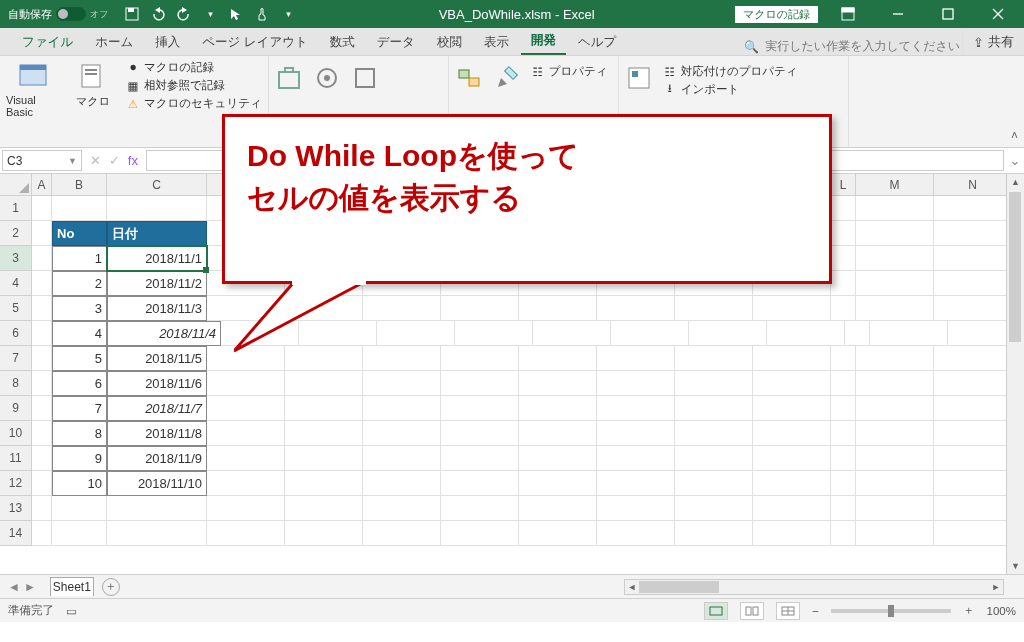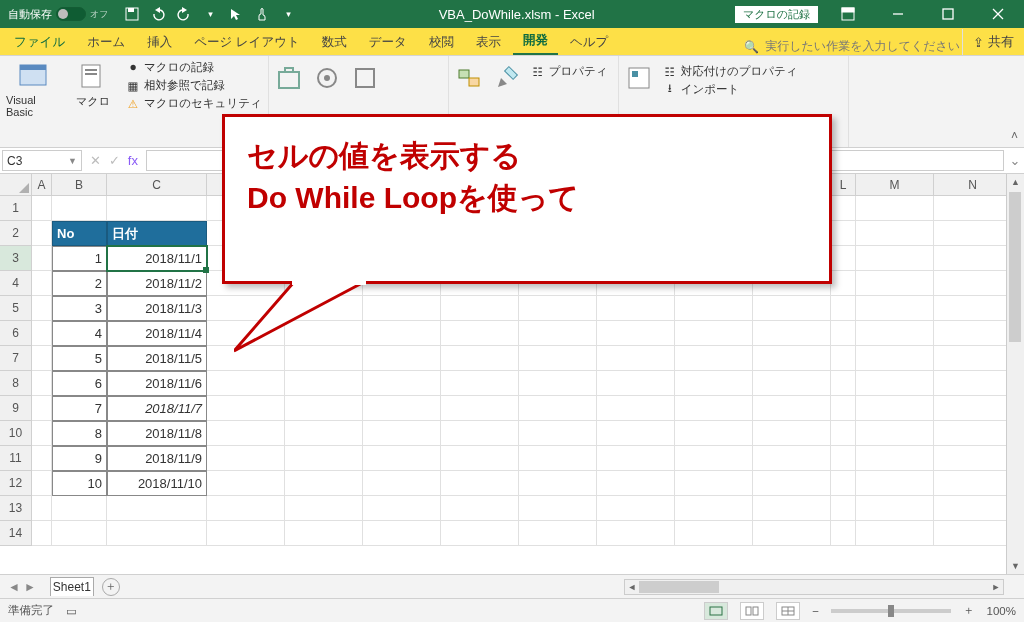--- a/index.html
+++ b/index.html
@@ -10,21 +10,21 @@
   .autosave .toggle { width:30px; height:14px; border:1px solid #135c34; border-radius:7px; background:#0f5c33; position:relative;}
   .autosave .toggle::after{content:"";width:10px;height:10px;border-radius:50%;background:#bdbdbd;position:absolute;left:1px;top:1px;}
   .qat { display:flex; gap:10px; padding:0 8px; }
   .qat .ic{ width:16px; height:16px; display:flex;align-items:center;justify-content:center;}
   .title-center { flex:1; text-align:center; font-size:13px; }
   .title-right { display:flex; align-items:center; gap:10px; padding:0 6px;}
   .signin { background:#fff; color:#217346; font-size:11px; padding:1px 8px; }
   .winbtn { width:40px; height:28px; display:flex; align-items:center; justify-content:center; font-size:14px;}
   .winbtn svg{stroke:#fff;}
   
-  .tabs { height:28px; background:#fde047; display:flex; align-items:flex-end; border-bottom:1px solid #d4d4d4; padding-left:4px; gap:2px;}
+  .tabs { height:28px; background:#e5e5e5; display:flex; align-items:flex-end; border-bottom:1px solid #d4d4d4; padding-left:12px; gap:2px;}
   .tab { padding:4px 10px; font-size:12.5px; color:#444; cursor:pointer;}
   .tab.file { color:#0f6b3f; }
   .tab.active { color:#0f6b3f; border-bottom:2px solid #217346; font-weight:600;}
   .tabs .spacer{flex:1;}
   .tellme { display:flex; align-items:center; gap:6px; color:#777; font-size:12px;}
   .share { margin-left:auto; padding:4px 10px; color:#444; display:flex; gap:4px; align-items:center; border-left:1px solid #e0e0e0;}
   
   .ribbon { height:92px; background:#f3f3f3; border-bottom:1px solid #d0d0d0; display:flex; position:relative; }
   .group { border-right:1px solid #e0e0e0; padding:4px 6px 2px; display:flex; flex-direction:column; }
   .group-body{flex:1;display:flex;gap:6px;}
@@ -399,21 +399,21 @@
         <div class="cell" style="width: 78px;"></div>
         <div class="cell" style="width: 78px;"></div>
         <div class="cell" style="width: 78px;"></div>
         <div class="cell" style="width: 25px;"></div>
         <div class="cell" style="width: 78px;"></div>
         <div class="cell" style="width: 78px;"></div>
       </div>
       <div class="crow">
         <div class="cell" style="width: 20px;"></div>
         <div class="cell data-b" style="width: 55px;">4</div>
-        <div class="cell data-c" style="width: 100px;">2018/11/4</div>
+        <div class="cell data-c" style="width: 114px; font-style: italic;">2018/11/4</div>
         <div class="cell" style="width: 78px;"></div>
         <div class="cell" style="width: 78px;"></div>
         <div class="cell" style="width: 78px;"></div>
         <div class="cell" style="width: 78px;"></div>
         <div class="cell" style="width: 78px;"></div>
         <div class="cell" style="width: 78px;"></div>
         <div class="cell" style="width: 78px;"></div>
         <div class="cell" style="width: 78px;"></div>
         <div class="cell" style="width: 25px;"></div>
         <div class="cell" style="width: 78px;"></div>
@@ -550,22 +550,22 @@
     </div>
   <div class="vscroll">
     <div class="arr">▲</div>
     <div class="thumb"></div>
     <div class="arr" style="position:absolute;bottom:0;width:100%;">▼</div>
   </div>
 </div>
 
 <div class="callout">
   <div class="callout-box">
+    <div class="l1">Do While Loopを使って</div>
     <div class="l1">セルの値を表示する</div>
-    <div class="l1">Do While Loopを使って</div>
   </div>
   <svg class="callout-tail" width="140" height="80">
     <polygon points="60,3 130,3 0,72" fill="#fff" stroke="#c00000" stroke-width="3"></polygon>
     <rect x="58" y="0" width="74" height="6" fill="#fff"></rect>
   </svg>
 </div>
 
 <div class="sheetbar">
   <div class="sheetnav">
     <span>◄</span>

